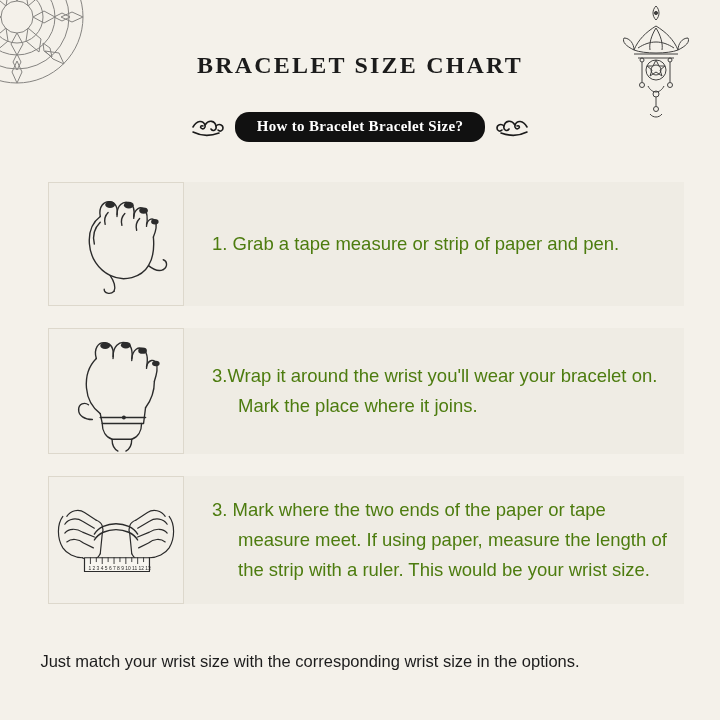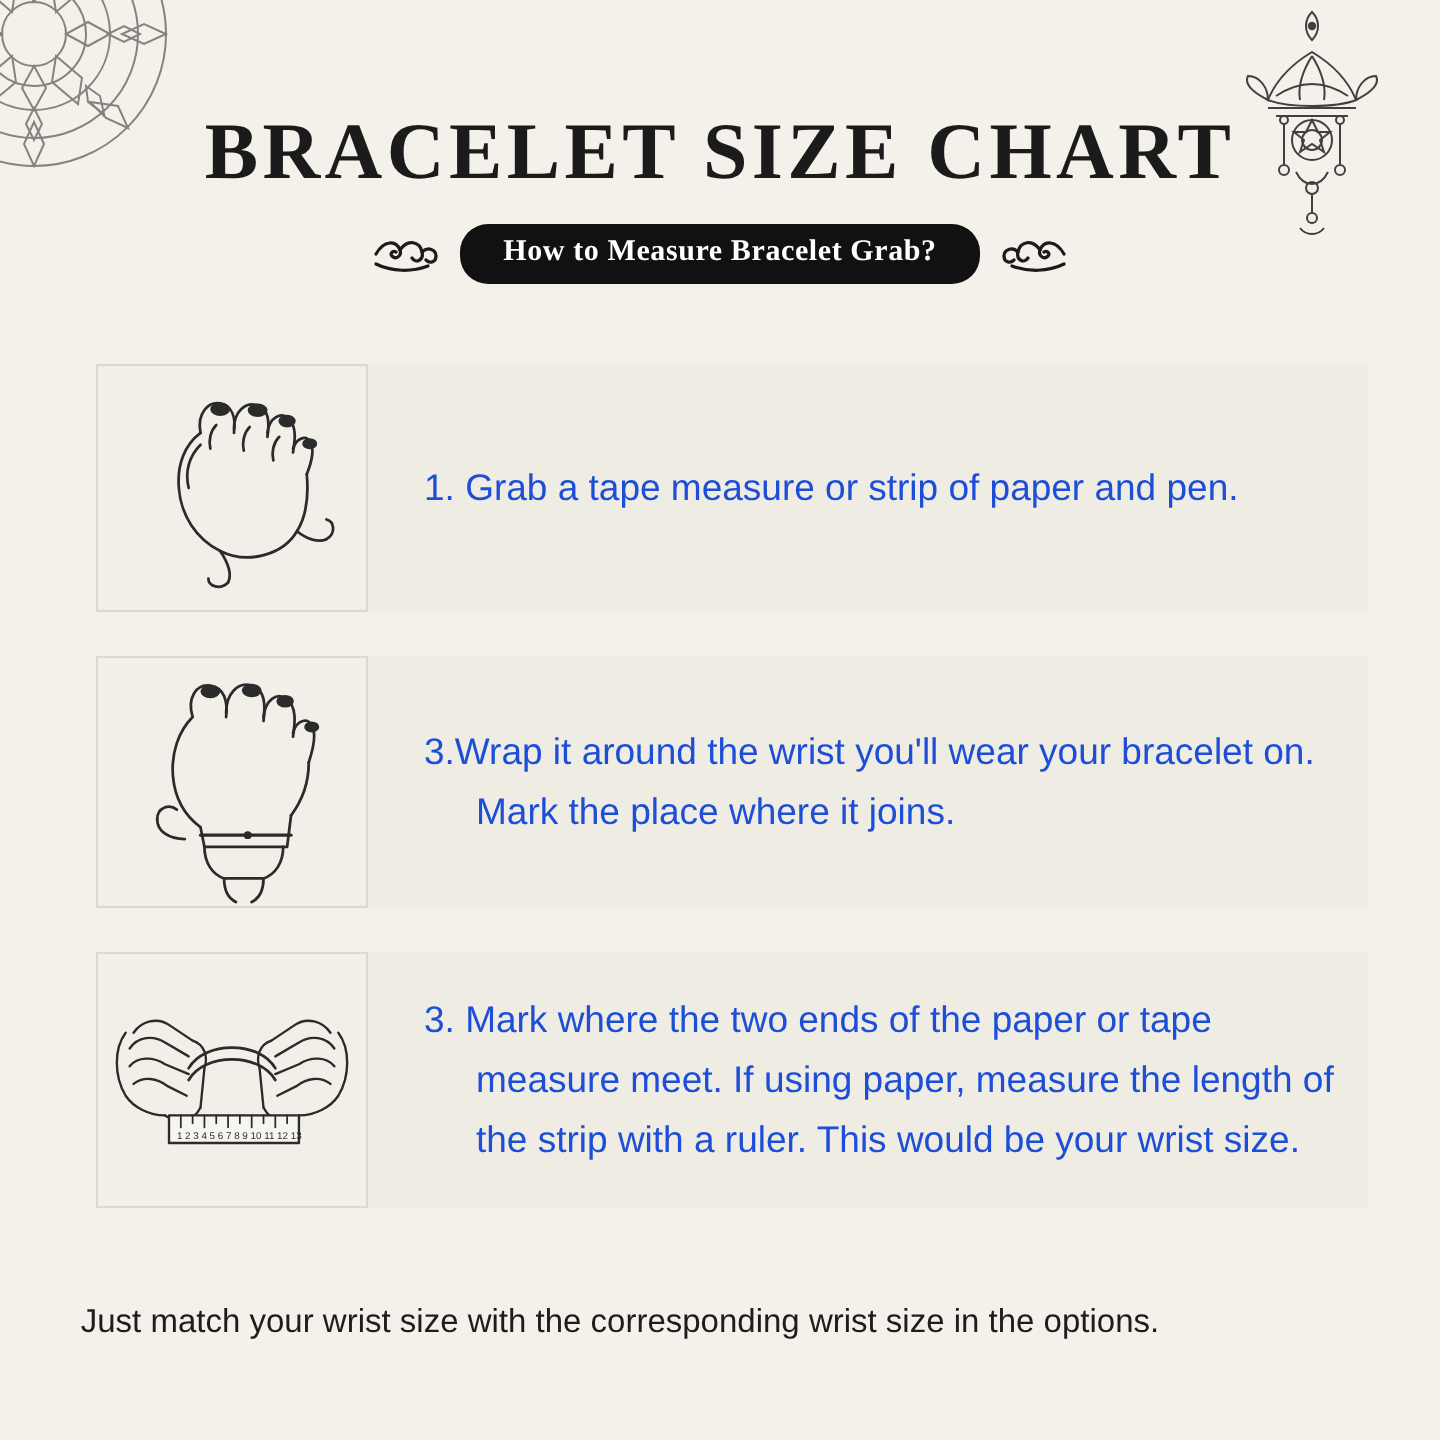--- a/index.html
+++ b/index.html
@@ -46,21 +46,21 @@
 
   
   .title {
     position: absolute;
     top: 52px;
     left: 0;
     width: 720px;
     text-align: center;
     font-family: "Liberation Serif", serif;
     font-weight: bold;
-    font-size: 40px;
+    font-size: 24px;
     letter-spacing: 2.2px;
     color: #1b1b1b;
   }
 
   .subtitle-row {
     position: absolute;
     top: 112px;
     left: 0;
     width: 720px;
     display: flex;
@@ -133,21 +133,21 @@
 
   .step-text {
     position: relative;
     flex: 1;
     display: flex;
     align-items: center;
     padding-left: 28px;
     padding-right: 6px;
     font-size: 18.5px;
     line-height: 1.62;
-    color: #1d4ed8;
+    color: #4d7c0f;
     font-family: "Liberation Sans", sans-serif;
   }
 
   .step-text .hang {
     display: block;
     padding-left: 26px;
     text-indent: -26px;
   }
 
   
@@ -249,21 +249,21 @@
     <span class="flourish left">
       <svg viewBox="0 0 34 22" width="34" height="22">
         <g stroke="#1b1b1b" stroke-width="1.6" fill="none" stroke-linecap="round">
           <path d="M2 11 C6 4 12 4 14 9 C15 12 12 14 10 12 C9 11 10 9 12 10"></path>
           <path d="M14 9 C18 3 24 5 25 10 C26 14 22 16 20 13"></path>
           <path d="M25 10 C28 7 32 9 32 12 C32 15 29 16 27 14"></path>
           <path d="M2 16 C10 20 20 20 28 17"></path>
         </g>
       </svg>
     </span>
-    <span class="subtitle-pill">How to Measure Bracelet Grab?</span>
+    <span class="subtitle-pill">How to Bracelet Bracelet Size?</span>
     <span class="flourish right">
       <svg viewBox="0 0 34 22" width="34" height="22">
         <g stroke="#1b1b1b" stroke-width="1.6" fill="none" stroke-linecap="round">
           <path d="M2 11 C6 4 12 4 14 9 C15 12 12 14 10 12 C9 11 10 9 12 10"></path>
           <path d="M14 9 C18 3 24 5 25 10 C26 14 22 16 20 13"></path>
           <path d="M25 10 C28 7 32 9 32 12 C32 15 29 16 27 14"></path>
           <path d="M2 16 C10 20 20 20 28 17"></path>
         </g>
       </svg>
     </span>

